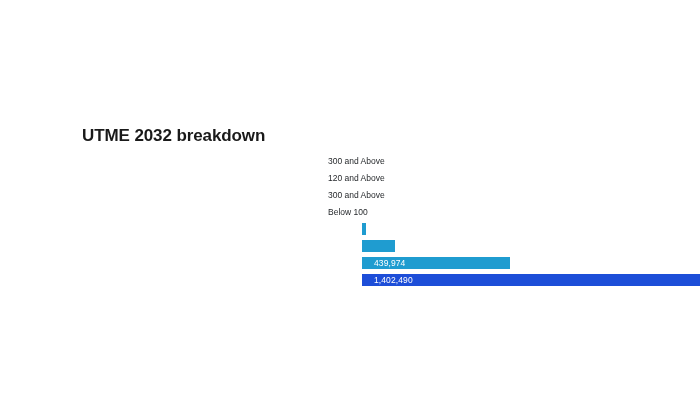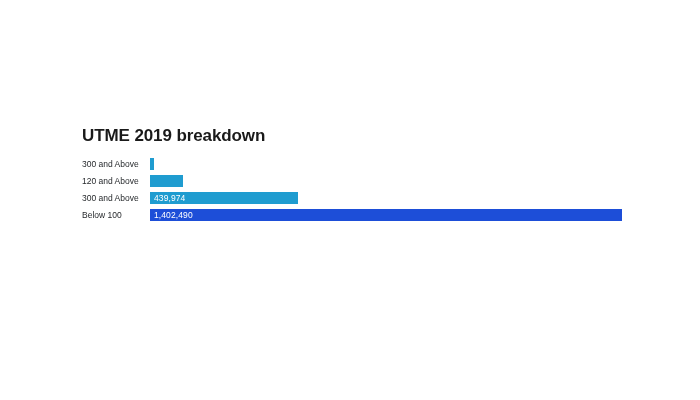--- a/index.html
+++ b/index.html
@@ -43,20 +43,21 @@
 
   .bars-area {
     position: relative;
   }
 
   .bar-row {
     position: relative;
     height: 17px;
     display: flex;
     align-items: center;
+    flex-direction: column;
   }
 
   .bar-label {
     width: 68px;
     flex: 0 0 68px;
     font-size: 8.5px;
     color: #26292c;
     line-height: 12px;
     white-space: nowrap;
     text-align: left;
@@ -77,40 +78,40 @@
     height: 12px;
     background: #1f9cd0;
     display: flex;
     align-items: center;
   }
 
   .bar-value {
     font-size: 8.5px;
     color: #ffffff;
     line-height: 12px;
-    padding-left: 4px;
+    padding-left: 12px;
     white-space: nowrap;
     letter-spacing: 0.1px;
   }
 
   .chart-footer {
     margin-top: 17px;
     font-size: 7.5px;
     color: #b3b3b3;
     line-height: 11px;
     white-space: nowrap;
   }
 </style>
 </head>
 <body>
 
 <div class="chart-root">
   <div class="chart-inner">
 
-    <div class="chart-title">UTME 2019 breakdown</div>
+    <div class="chart-title">UTME 2032 breakdown</div>
 
     <div class="bars-area">
 
       <div class="bar-row">
         <div class="bar-label">300 and Above</div>
         <div class="bar-track">
           <div class="bar-fill" style="width: 4px; background: rgb(31, 156, 208);">
             
           </div>
         </div>

